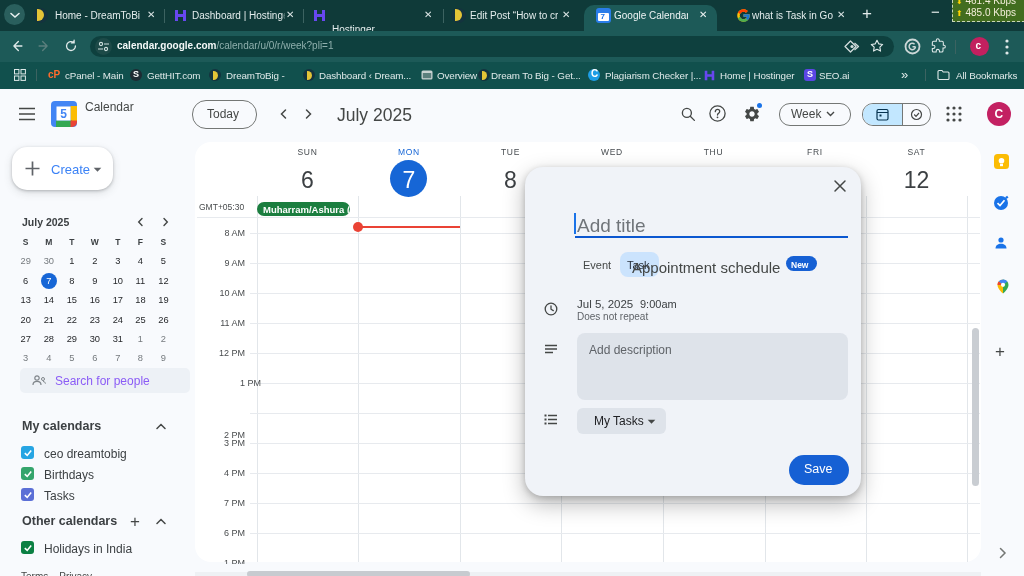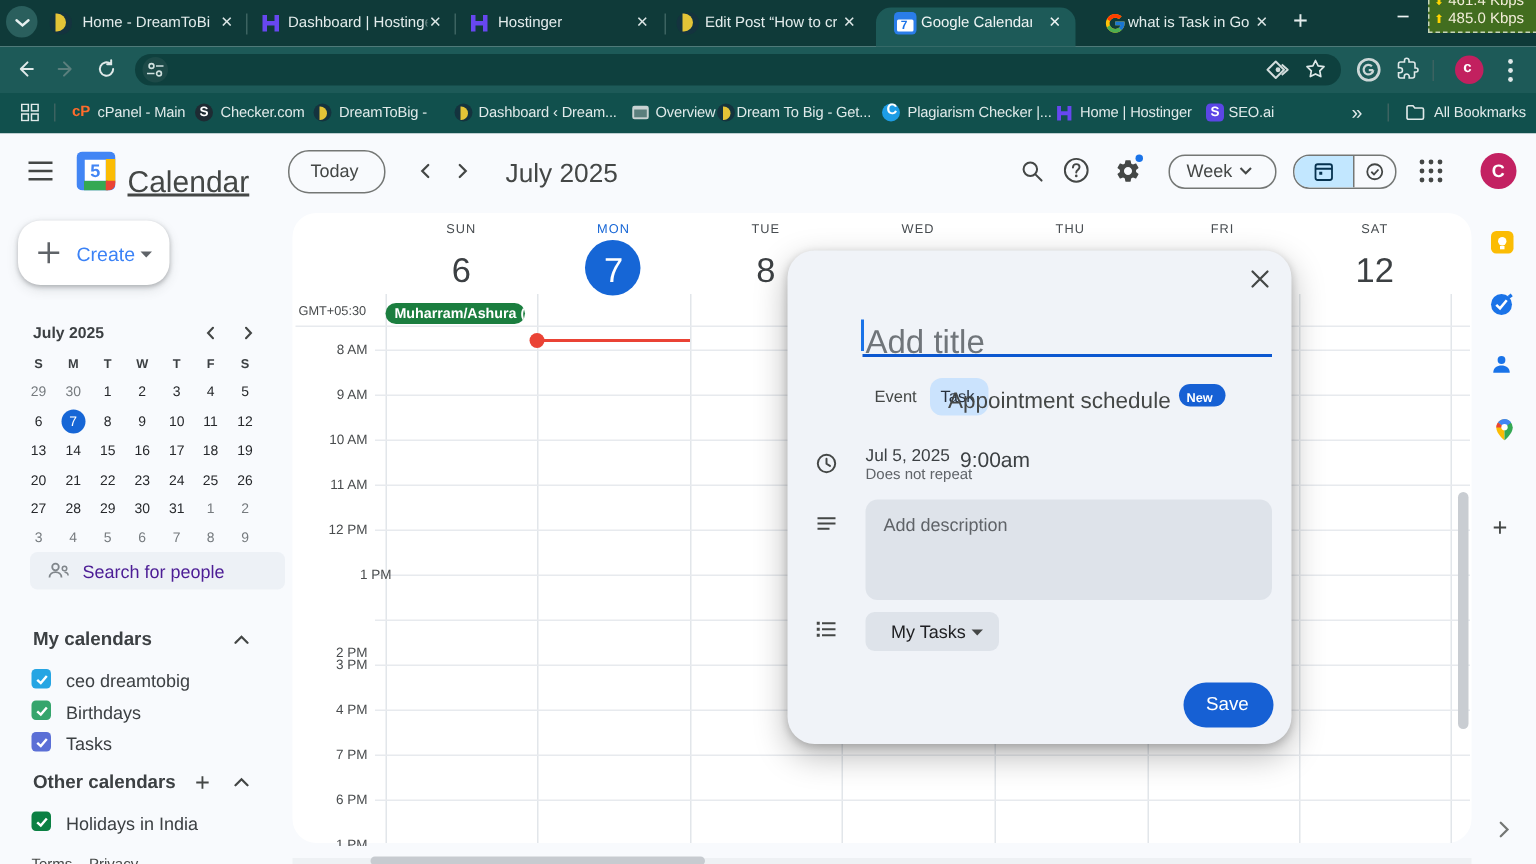--- a/index.html
+++ b/index.html
@@ -56,21 +56,21 @@
       </svg>
     </div>
   <div class="ab tabtxt" style="left:192px;top:10px;width:93px;">Dashboard | Hosting<span style="opacity:.4">e</span></div>
   <div class="ab tabtxt" style="left:286px;top:9px;color:#dce6e6;">✕</div>
   <div class="ab sep" style="left:303px;"></div>
   <div class="ab fav" style="left:312px;">
       <svg width="15" height="15" viewBox="0 0 15 15">
         <path d="M2 2 h3 v4 h5 V2 h3 v11 h-3 V9 H5 v4 H2 z" fill="#6747f0"></path>
       </svg>
     </div>
-  <div class="ab tabtxt" style="left:332px;top:10px;">Hostinger</div>
+  <div class="ab tabtxt" style="left:332px;top:24px;">Hostinger</div>
   <div class="ab tabtxt" style="left:424px;top:9px;color:#dce6e6;">✕</div>
   <div class="ab sep" style="left:443px;"></div>
   <div class="ab fav" style="left:451px;border-radius:50%;background:#14333e;">
       <span class="ab" style="left:4px;top:1px;width:7px;height:12px;border-radius:0 7px 7px 0;background:#e4c437;"></span>
     </div>
   <div class="ab tabtxt" style="left:470px;top:10px;width:88px;">Edit Post “How to cre</div>
   <div class="ab tabtxt" style="left:562px;top:9px;color:#dce6e6;">✕</div>
 
   <div class="ab activetab" style="left:584px;width:133px;"></div>
   <div class="ab fav" style="left:596px;background:#2a7de9;">
@@ -115,20 +115,21 @@
     </div>
   <div class="ab" style="left:90px;top:36px;width:804px;height:21px;border-radius:11px;background:#0e403e;"></div>
   <div class="ab" style="left:95px;top:38px;width:17px;height:17px;border-radius:50%;background:#1d4a48;"></div>
   <div class="ab" style="left:97px;top:40px;">
       <svg width="13" height="13" viewBox="0 0 13 13">
         <circle cx="4" cy="4" r="1.6" fill="none" stroke="#cfe0de" stroke-width="1.1"></circle>
         <path d="M7 4 h5 M1 9 h5" stroke="#cfe0de" stroke-width="1.1"></path>
         <circle cx="9" cy="9" r="1.6" fill="none" stroke="#cfe0de" stroke-width="1.1"></circle>
       </svg>
     </div>
+  <div class="ab" style="left:117px;top:40px;font-size:10px;"><span style="color:#f4f8f8;font-weight:700;">calendar.google.com</span><span style="color:#8fafad;">/calendar/u/0/r/week?pli=1</span></div>
   <div class="ab" style="left:844px;top:38px;">
       <svg width="17" height="17" viewBox="0 0 17 17">
         <path d="M6.5 3 L12 8.5 L6.5 14 L1 8.5 z" fill="none" stroke="#d2dcdc" stroke-width="1.3" stroke-linejoin="round"></path>
         <path d="M10.5 5 L14.5 8.5 L10.5 12" fill="none" stroke="#d2dcdc" stroke-width="1.3" stroke-linejoin="round"></path>
         <circle cx="8" cy="8.5" r="1.6" fill="#d2dcdc"></circle>
       </svg>
     </div>
   <div class="ab" style="left:869px;top:38px;">
       <svg width="16" height="16" viewBox="0 0 24 24">
         <path d="M12 3.5l2.6 5.3 5.9.9-4.2 4.1 1 5.8L12 16.9l-5.2 2.7 1-5.8-4.3-4.1 5.9-.9z" fill="none" stroke="#dfe9e9" stroke-width="1.7" stroke-linejoin="round"></path>
@@ -165,21 +166,21 @@
         <rect x="0.5" y="7" width="4.4" height="4.4" fill="none" stroke="#dfe9e9"></rect>
         <rect x="7" y="7" width="4.4" height="4.4" fill="none" stroke="#dfe9e9"></rect>
       </svg>
     </div>
   <div class="ab bsep" style="left:36px;"></div>
   <div class="ab" style="left:48px;top:69px;font-size:10px;font-weight:700;color:#ff6c2c;">cP</div>
   <div class="ab bktxt" style="left:65px;">cPanel - Main</div>
   <div class="ab bfav" style="left:130px;border-radius:50%;background:#1e2b33;">
       <span class="ab" style="left:3px;top:0px;font-size:9px;font-weight:700;color:#fff;">S</span>
     </div>
-  <div class="ab bktxt" style="left:147px;">Checker.com</div>
+  <div class="ab bktxt" style="left:147px;">GettHIT.com</div>
   <div class="ab bfav" style="left:209px;border-radius:50%;background:#14333e;">
       <span class="ab" style="left:3.5px;top:1.5px;width:5px;height:9px;border-radius:0 5px 5px 0;background:#e4c437;"></span>
     </div>
   <div class="ab bktxt" style="left:226px;">DreamToBig -</div>
   <div class="ab bfav" style="left:303px;border-radius:50%;background:#14333e;">
       <span class="ab" style="left:3.5px;top:1.5px;width:5px;height:9px;border-radius:0 5px 5px 0;background:#e4c437;"></span>
     </div>
   <div class="ab bktxt" style="left:319px;">Dashboard ‹ Dream...</div>
   <div class="ab" style="left:421px;top:69px;">
       <svg width="12" height="12" viewBox="0 0 12 12">
@@ -225,21 +226,21 @@
   <div class="ab" style="left:51px;top:101px;">
     <svg width="26" height="26" viewBox="0 0 26 26">
       <rect x="0" y="0" width="26" height="26" rx="4" fill="#4285f4"></rect>
       <rect x="19.5" y="5" width="6.5" height="16" fill="#fbbc04"></rect>
       <rect x="5" y="19.5" width="16" height="6.5" fill="#34a853"></rect>
       <path d="M19.5 19.5 H26 V21 a5 5 0 0 1 -5 5 h-1.5 z" fill="#ea4335"></path>
       <rect x="5.5" y="5.5" width="14" height="14" fill="#fff"></rect>
       <text x="12.5" y="17" font-size="12" font-weight="700" fill="#4285f4" text-anchor="middle" font-family="Liberation Sans,sans-serif">5</text>
     </svg>
   </div>
-  <div class="ab gray" style="left:85px;top:111px;font-size:20px;text-decoration:underline;">Calendar</div>
+  <div class="ab gray" style="left:85px;top:100px;font-size:12px;">Calendar</div>
   <div class="ab pill" style="left:192px;top:100px;width:63px;height:27px;"></div>
   <div class="ab gray" style="left:207px;top:107px;font-size:12px;font-weight:500;">Today</div>
   <div class="ab" style="left:278px;top:108px;">
       <svg width="11" height="12" viewBox="0 0 11 12">
         <path d="M7.5 2 L3.5 6 L7.5 10" stroke="#444746" stroke-width="1.5" fill="none" stroke-linecap="round"></path>
       </svg>
     </div>
   <div class="ab" style="left:303px;top:108px;">
       <svg width="11" height="12" viewBox="0 0 11 12">
         <path d="M3.5 2 L7.5 6 L3.5 10" stroke="#444746" stroke-width="1.5" fill="none" stroke-linecap="round"></path>
@@ -384,21 +385,21 @@
 
   <div class="ab" style="left:20px;top:368px;width:170px;height:25px;border-radius:5px;background:#edf1f6;"></div>
   <div class="ab" style="left:32px;top:374px;">
       <svg width="14" height="13" viewBox="0 0 14 13">
         <circle cx="5" cy="4" r="2.2" fill="none" stroke="#80868b" stroke-width="1.2"></circle>
         <path d="M1 11 c0-2.4 2-3.6 4-3.6 s4 1.2 4 3.6" fill="none" stroke="#80868b" stroke-width="1.2"></path>
         <circle cx="11" cy="5" r="1.5" fill="none" stroke="#80868b" stroke-width="1"></circle>
         <path d="M11 7.5 c1.5 0 2.4 1 2.4 2.2" fill="none" stroke="#80868b" stroke-width="1"></path>
       </svg>
     </div>
-  <div class="ab" style="left:55px;top:374px;font-size:12px;color:#4c1d95;">Search for people</div>
+  <div class="ab" style="left:55px;top:374px;font-size:12px;color:#8b5cf6;">Search for people</div>
 
   <div class="ab" style="left:22px;top:419px;font-size:12.5px;font-weight:700;color:#3c4043;">My calendars</div>
   <div class="ab" style="left:156px;top:423px;">
       <svg width="10" height="7" viewBox="0 0 10 7">
         <path d="M1 5.5 L5 1.5 L9 5.5" stroke="#444746" stroke-width="1.5" fill="none" stroke-linecap="round"></path>
       </svg>
     </div>
   <div class="ab cb" style="left:21px;top:446px;background:#26a5e3;">
       <svg class="ck" viewBox="0 0 10 10">
         <path d="M1.8 5.2 L4.2 7.4 L8.2 2.6" stroke="#fff" stroke-width="1.6" fill="none"></path>
@@ -532,36 +533,36 @@
       </svg>
     </div>
 
   <div class="ab" style="left:525px;top:167px;width:336px;height:329px;border-radius:18px;background:#f0f3f8;box-shadow:0 8px 22px rgba(0,0,0,.28),0 2px 6px rgba(0,0,0,.18);"></div>
   <div class="ab" style="left:833px;top:179px;">
       <svg width="14" height="14" viewBox="0 0 14 14">
         <path d="M2 2 L12 12 M12 2 L2 12" stroke="#444746" stroke-width="1.5" stroke-linecap="round"></path>
       </svg>
     </div>
   <div class="ab" style="left:574px;top:213px;width:1.5px;height:21px;background:#1a73e8;"></div>
-  <div class="ab" style="left:577px;top:215px;font-size:22px;color:#70757a;">Add title</div>
+  <div class="ab" style="left:577px;top:215px;font-size:19px;color:#70757a;">Add title</div>
   <div class="ab" style="left:575px;top:235.5px;width:273px;height:2px;background:#0b57d0;"></div>
   <div class="ab" style="left:583px;top:258.5px;font-size:11px;color:#444746;">Event</div>
   <div class="ab" style="left:620px;top:252px;width:39px;height:25px;border-radius:8px;background:#cbe3fd;"></div>
   <div class="ab" style="left:627px;top:258.5px;font-size:11px;font-weight:500;color:#27303c;">Task</div>
   <div class="ab" style="left:632px;top:258.5px;font-size:15px;color:#444746;">Appointment schedule</div>
   <div class="ab" style="left:786px;top:256px;width:31px;height:15px;border-radius:8px;background:#1660d4;"></div>
   <div class="ab" style="left:791px;top:259.5px;font-size:8.5px;font-weight:700;color:#fff;">New</div>
   <div class="ab" style="left:544px;top:302px;">
       <svg width="14" height="14" viewBox="0 0 14 14">
         <circle cx="7" cy="7" r="5.8" fill="none" stroke="#444746" stroke-width="1.3"></circle>
         <path d="M7 3.8 V7.2 L9.3 8.6" stroke="#444746" stroke-width="1.3" fill="none" stroke-linecap="round"></path>
       </svg>
     </div>
   <div class="ab" style="left:577px;top:298px;font-size:11.5px;color:#3c4043;">Jul 5, 2025</div>
-  <div class="ab" style="left:640px;top:298px;font-size:14px;color:#3c4043;">9:00am</div>
+  <div class="ab" style="left:640px;top:298px;font-size:11px;color:#3c4043;">9:00am</div>
   <div class="ab" style="left:577px;top:311px;font-size:10px;color:#5f6368;">Does not repeat</div>
   <div class="ab" style="left:544px;top:344px;">
       <svg width="14" height="12" viewBox="0 0 14 12">
         <path d="M1 1.5 h12 M1 5 h12 M1 8.5 h8" stroke="#444746" stroke-width="1.4"></path>
       </svg>
     </div>
   <div class="ab" style="left:577px;top:333px;width:271px;height:67px;border-radius:8px;background:#dee3ea;"></div>
   <div class="ab" style="left:589px;top:343px;font-size:12px;color:#5f6368;">Add description</div>
   <div class="ab" style="left:544px;top:414px;">
       <svg width="14" height="12" viewBox="0 0 14 12">

